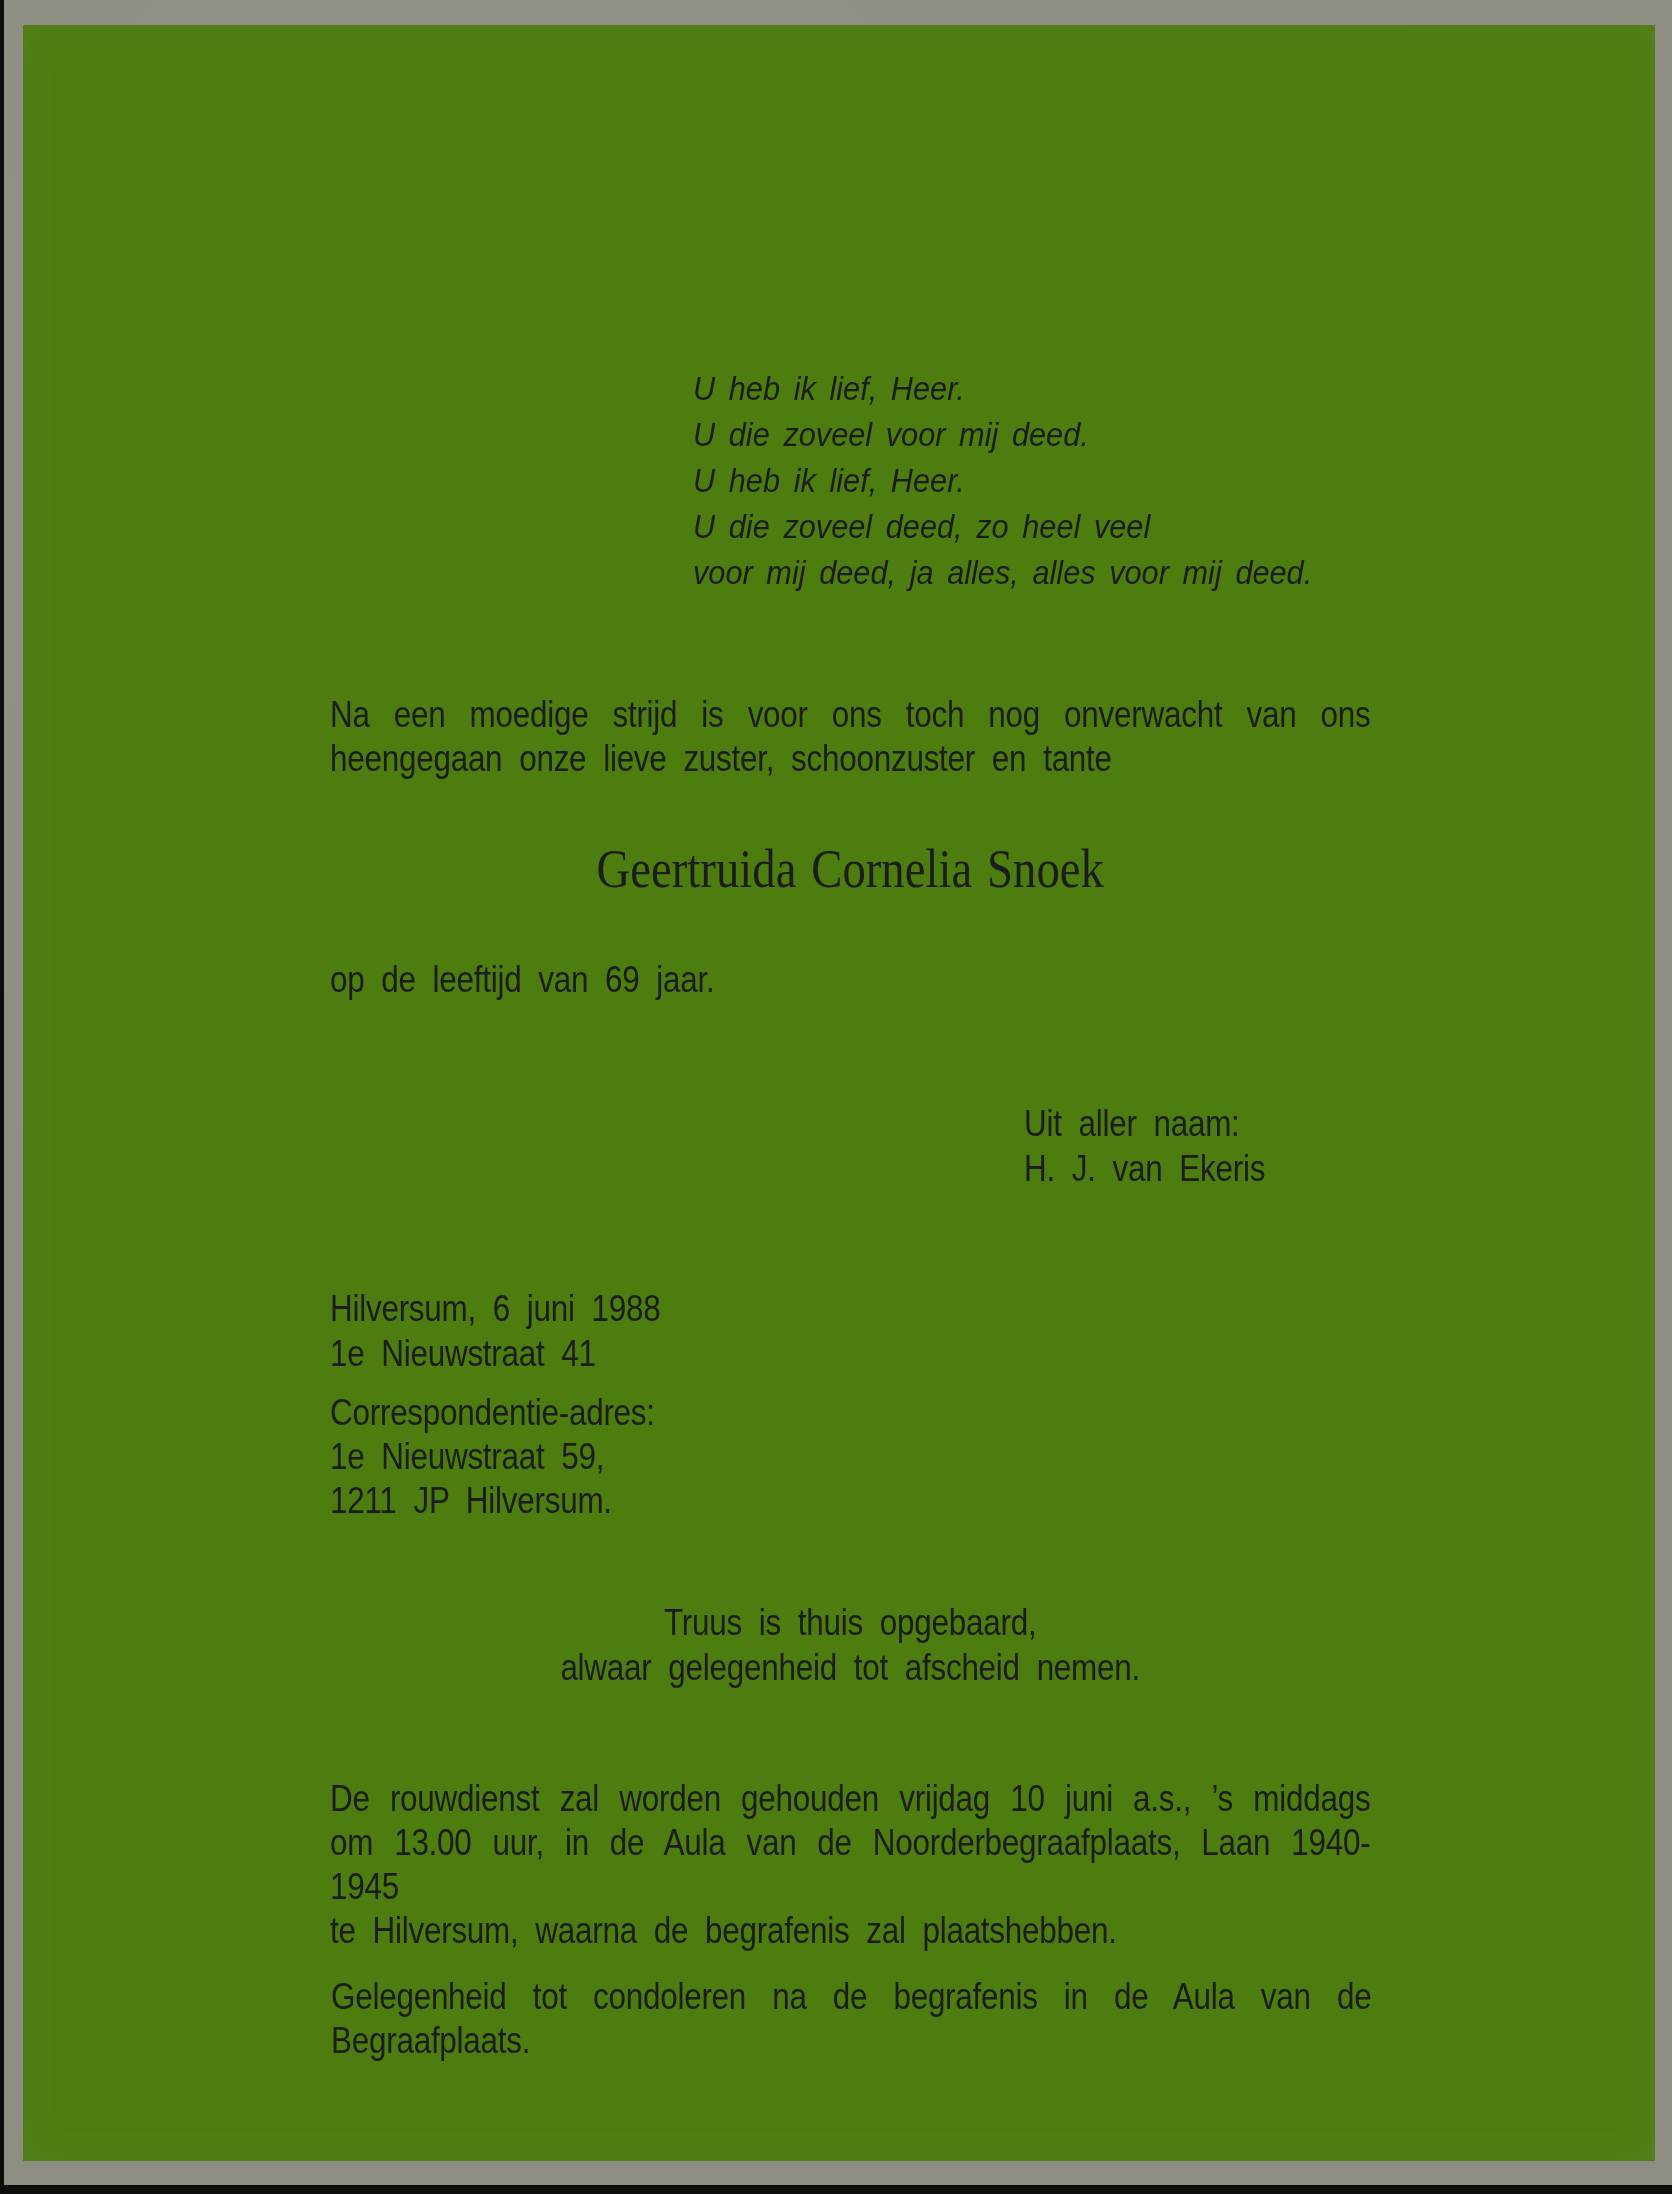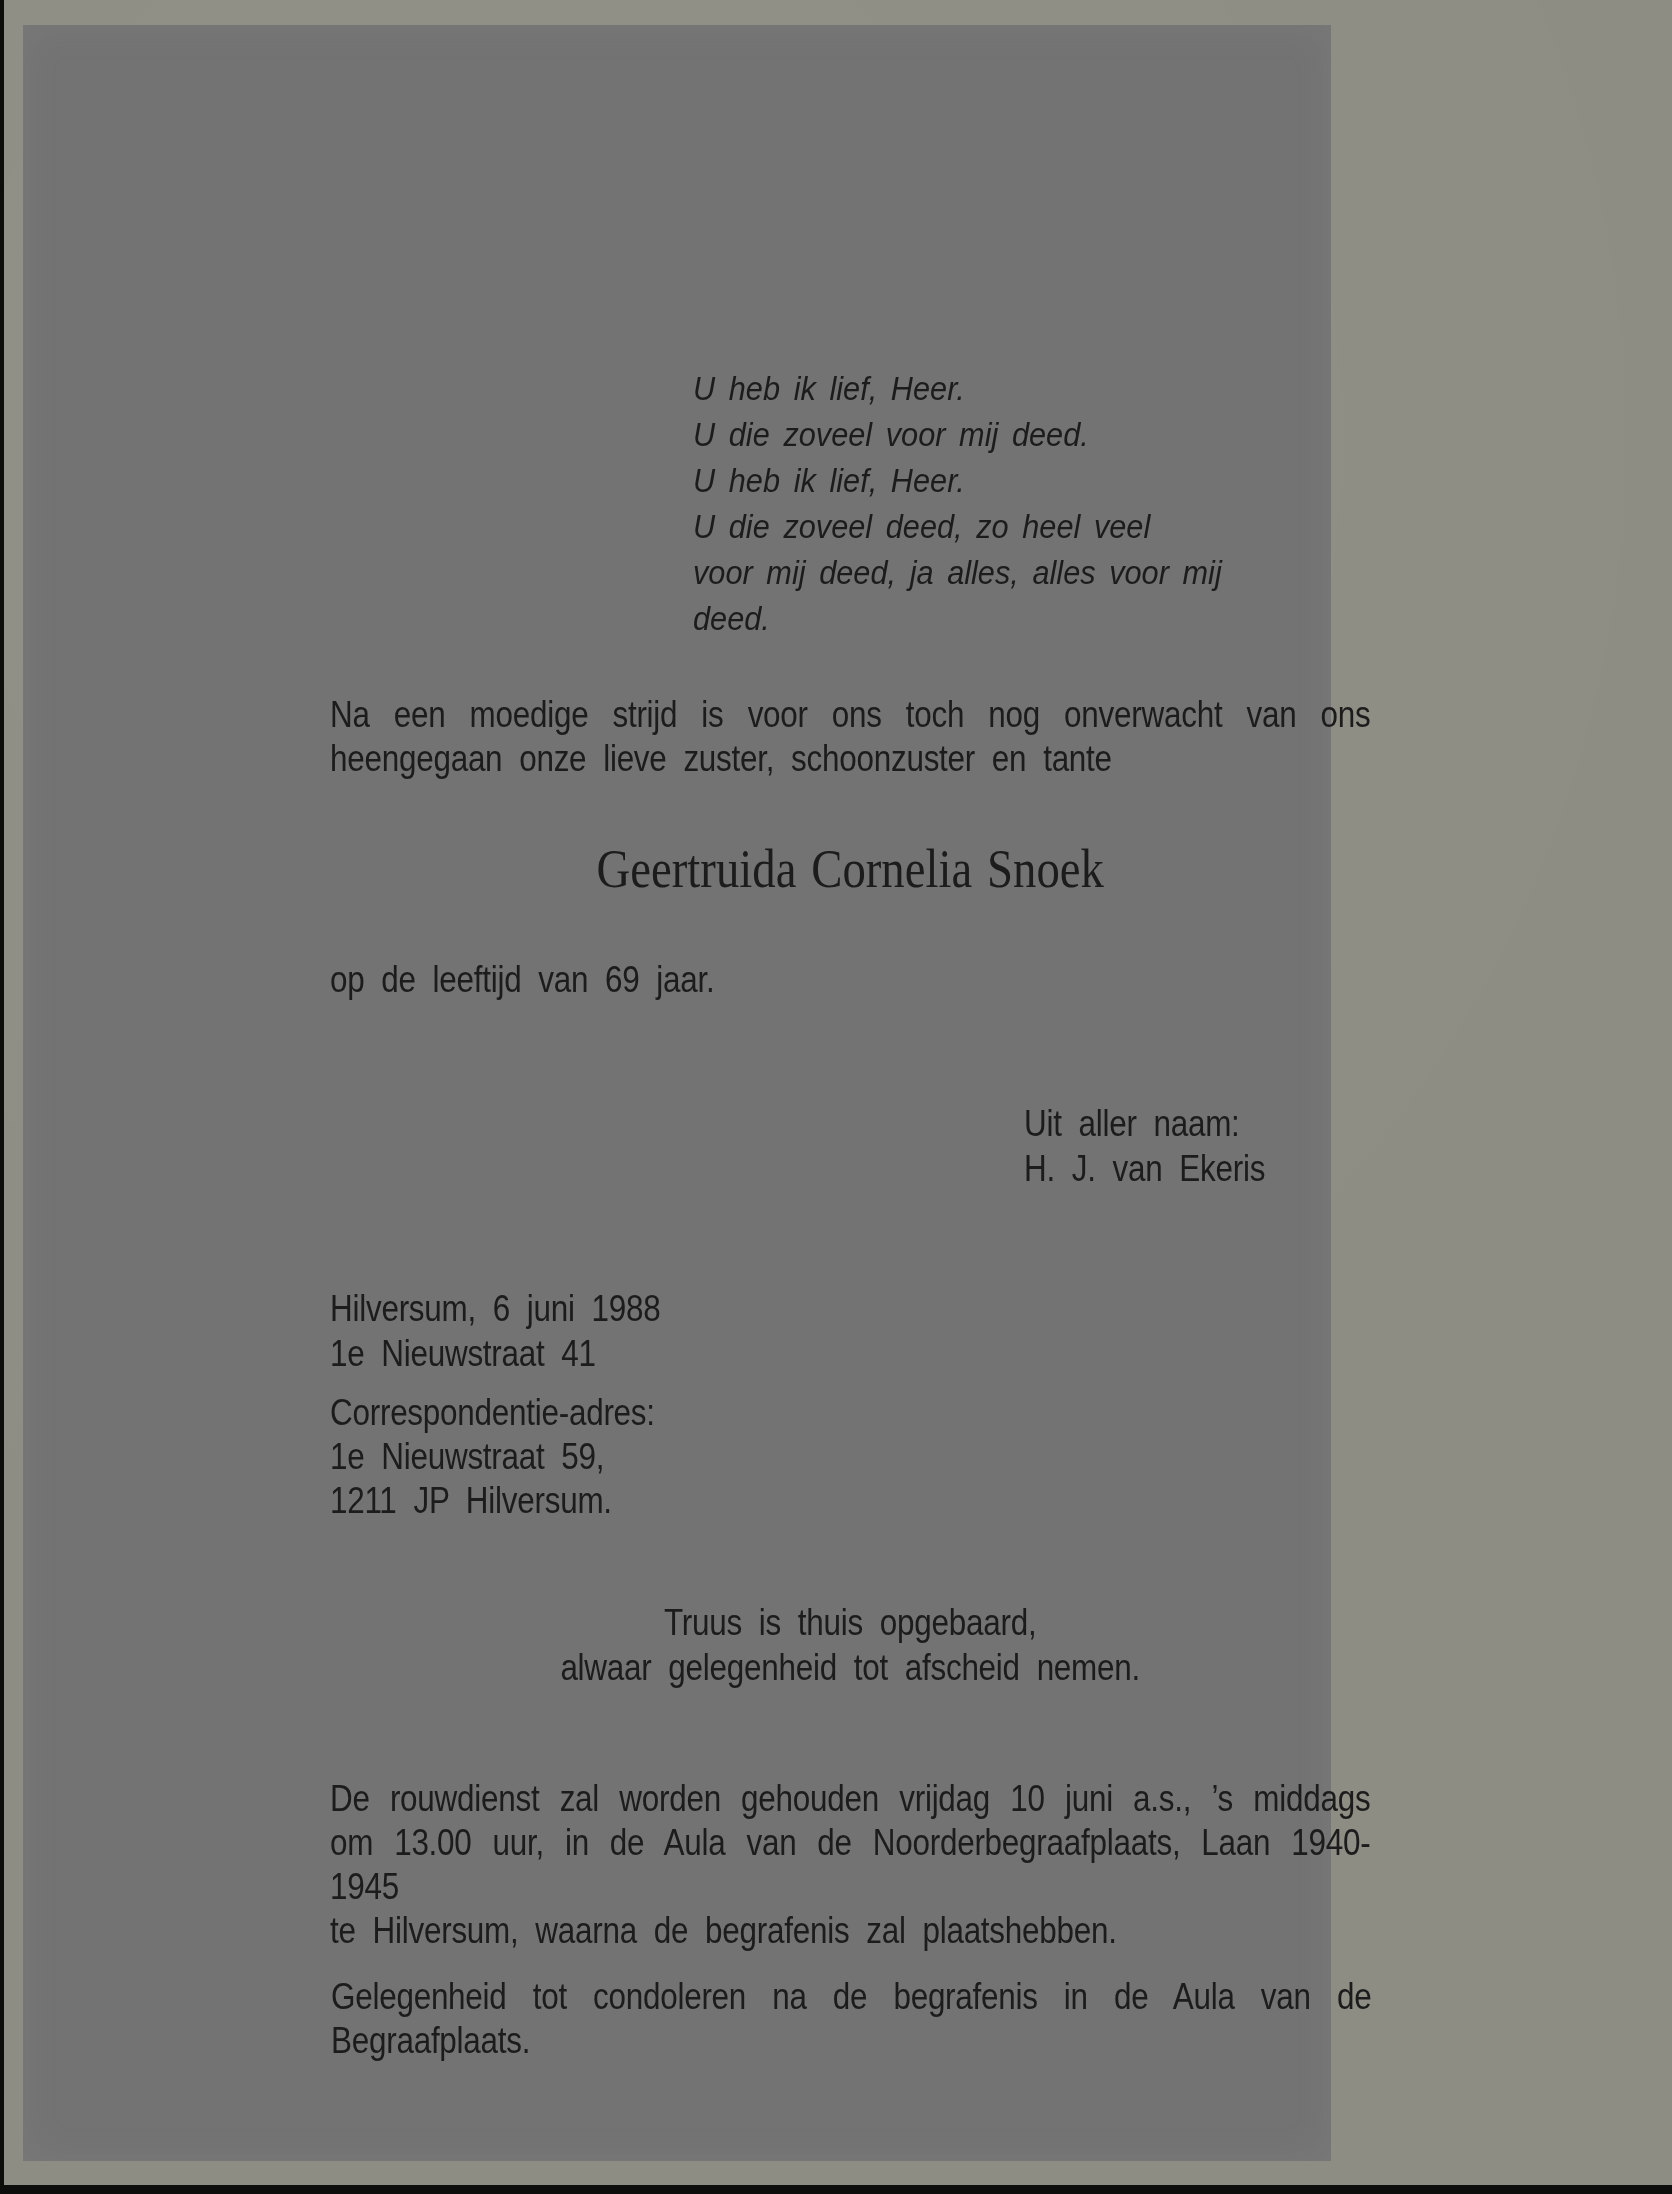--- a/index.html
+++ b/index.html
@@ -30,23 +30,23 @@
   .edge-bottom {
     position: absolute;
     left: 0; bottom: 0;
     width: 100%; height: 9.2px;
     background: #0d0d0b;
   }
   .paper {
     position: absolute;
     left: 23px;
     top: 24.5px;
-    width: 1308px;
+    width: 1632px;
     height: 2136px;
-    background: #737373;
+    background: #4d7c0f;
     box-shadow: inset 0 0 37px rgba(160,175,160,0.12);
   }
   .block {
     position: absolute;
     color: #1c1c1c;
   }
   .sans {
     font-family: "Liberation Sans", sans-serif;
     font-size: 37px;
     line-height: 44px;

